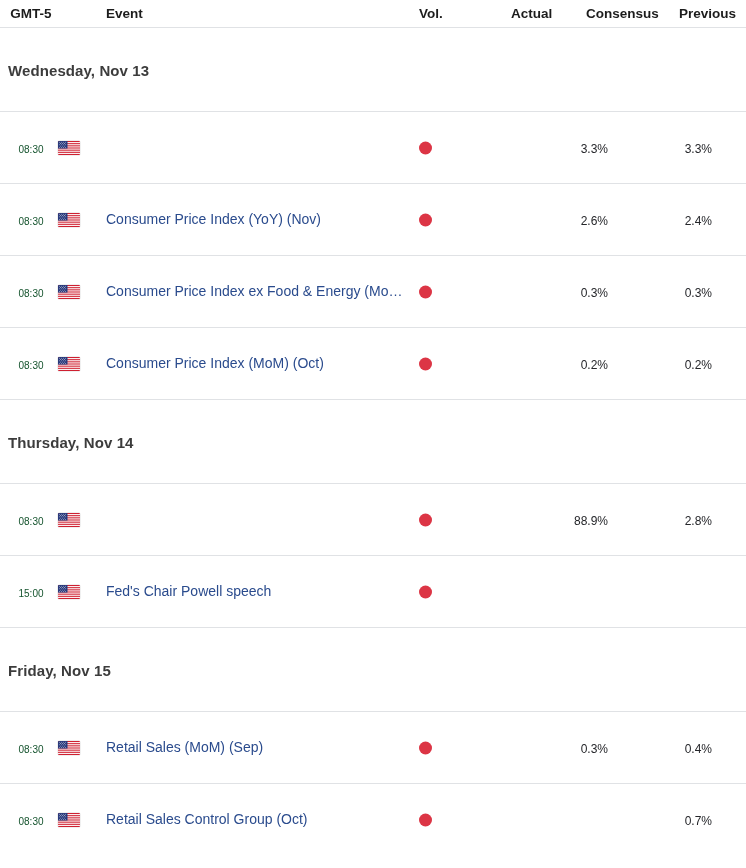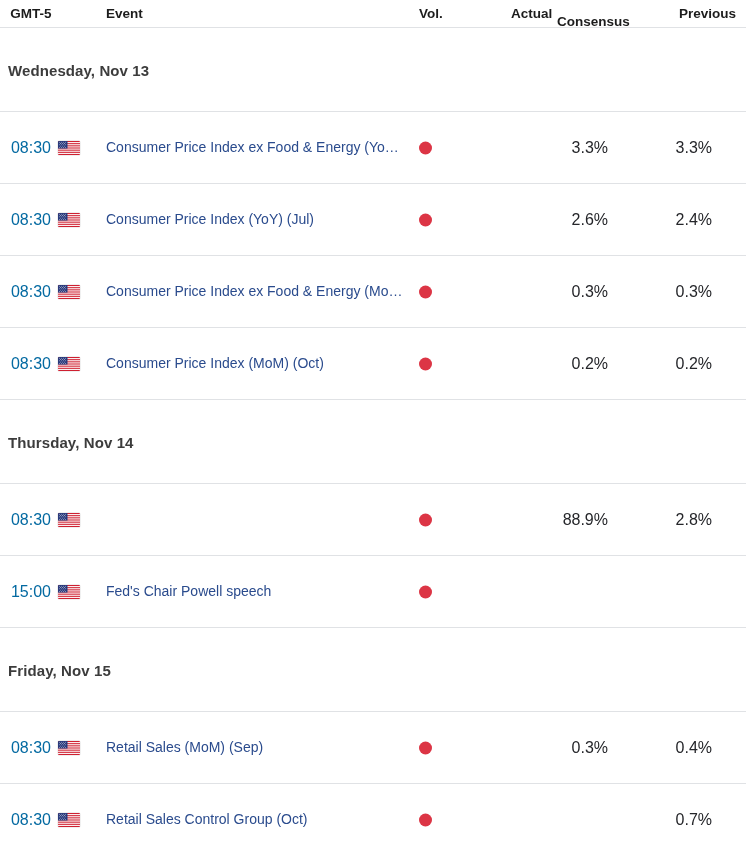--- a/index.html
+++ b/index.html
@@ -40,21 +40,21 @@
   .table-head .hcell {
     font-size: 13.5px;
     font-weight: bold;
     color: #1c1c1c;
     line-height: 27px;
     top: 0;
   }
   .table-head .col-actual,
   .table-head .col-cons,
   .table-head .col-prev { text-align: left; }
-  .table-head .col-cons { left: 557px; width: 100px; margin-top: 8px; }
+  .table-head .col-cons { left: 586px; width: 100px; }
   .table-head .col-prev { left: 679px; width: 90px; }
   .table-head .col-actual { left: 469px; width: 90px; margin-left: 42px; }
 
   
   .divider {
     height: 1px;
     width: 100%;
     background: #e0e2e5;
     flex: none;
   }
@@ -82,36 +82,36 @@
     position: relative;
     height: 71px;
     background: #ffffff;
   }
   .event-row .cell {
     top: 50%;
     transform: translateY(-50%);
   }
 
   .time-text {
-    font-size: 16px;
-    color: #0369a1;
+    font-size: 10px;
+    color: #14532d;
     line-height: 1;
   }
 
   .event-link {
     font-size: 14px;
     color: #2a4b8d;
     line-height: 1.25;
     text-decoration: none;
     cursor: pointer;
     display: block;
   }
 
   .value-text {
-    font-size: 16px;
+    font-size: 12px;
     color: #25262a;
     line-height: 1;
   }
 
   
   .flag-us {
     display: block;
     width: 22px;
     height: 14px;
     border-radius: 1px;
@@ -183,80 +183,77 @@
                 <circle cx="4.5" cy="5.1" r="0.42"></circle>
             <circle cx="6.5" cy="5.1" r="0.42"></circle>
             <circle cx="1.5" cy="6.4" r="0.42"></circle>
                 <circle cx="3.5" cy="6.4" r="0.42"></circle>
             <circle cx="5.5" cy="6.4" r="0.42"></circle>
                 <circle cx="7.5" cy="6.4" r="0.42"></circle>
           </g>
         </svg>
       </span>
     </div>
+    <div class="cell col-vol">
+      <span class="vol-dot"></span>
+    </div>
+    <div class="cell col-actual">
+      <span class="value-text"></span>
+    </div>
+    <div class="cell col-cons">
+      <span class="value-text">3.3%</span>
+    </div>
+    <div class="cell col-prev">
+      <span class="value-text">3.3%</span>
+    </div>
+  </div>
+<div class="divider"></div>
+  <div class="event-row">
+    <div class="cell col-time">
+      <span class="time-text">08:30</span>
+    </div>
+    <div class="cell col-flag">
+      <span class="flag-us">
+        <svg viewBox="0 0 22 14" width="22" height="14" xmlns="http://www.w3.org/2000/svg">
+          <rect width="22" height="14" fill="#ffffff"></rect>
+          <g fill="#cf2031">
+            <rect y="0" width="22" height="1.08"></rect>
+            <rect y="2.15" width="22" height="1.08"></rect>
+            <rect y="4.31" width="22" height="1.08"></rect>
+            <rect y="6.46" width="22" height="1.08"></rect>
+            <rect y="8.62" width="22" height="1.08"></rect>
+            <rect y="10.77" width="22" height="1.08"></rect>
+            <rect y="12.92" width="22" height="1.08"></rect>
+          </g>
+          <rect width="9.5" height="7.54" fill="#2a3b7d"></rect>
+          <g fill="#ffffff">
+            <circle cx="1.5" cy="1.2" r="0.42"></circle>
+                <circle cx="3.5" cy="1.2" r="0.42"></circle>
+            <circle cx="5.5" cy="1.2" r="0.42"></circle>
+                <circle cx="7.5" cy="1.2" r="0.42"></circle>
+            <circle cx="2.5" cy="2.5" r="0.42"></circle>
+                <circle cx="4.5" cy="2.5" r="0.42"></circle>
+            <circle cx="6.5" cy="2.5" r="0.42"></circle>
+            <circle cx="1.5" cy="3.8" r="0.42"></circle>
+                <circle cx="3.5" cy="3.8" r="0.42"></circle>
+            <circle cx="5.5" cy="3.8" r="0.42"></circle>
+                <circle cx="7.5" cy="3.8" r="0.42"></circle>
+            <circle cx="2.5" cy="5.1" r="0.42"></circle>
+                <circle cx="4.5" cy="5.1" r="0.42"></circle>
+            <circle cx="6.5" cy="5.1" r="0.42"></circle>
+            <circle cx="1.5" cy="6.4" r="0.42"></circle>
+                <circle cx="3.5" cy="6.4" r="0.42"></circle>
+            <circle cx="5.5" cy="6.4" r="0.42"></circle>
+                <circle cx="7.5" cy="6.4" r="0.42"></circle>
+          </g>
+        </svg>
+      </span>
+    </div>
     <div class="cell col-event">
-      <span class="event-link">Consumer Price Index ex Food &amp; Energy (Yo…</span>
-    </div>
-    <div class="cell col-vol">
-      <span class="vol-dot"></span>
-    </div>
-    <div class="cell col-actual">
-      <span class="value-text"></span>
-    </div>
-    <div class="cell col-cons">
-      <span class="value-text">3.3%</span>
-    </div>
-    <div class="cell col-prev">
-      <span class="value-text">3.3%</span>
-    </div>
-  </div>
-<div class="divider"></div>
-  <div class="event-row">
-    <div class="cell col-time">
-      <span class="time-text">08:30</span>
-    </div>
-    <div class="cell col-flag">
-      <span class="flag-us">
-        <svg viewBox="0 0 22 14" width="22" height="14" xmlns="http://www.w3.org/2000/svg">
-          <rect width="22" height="14" fill="#ffffff"></rect>
-          <g fill="#cf2031">
-            <rect y="0" width="22" height="1.08"></rect>
-            <rect y="2.15" width="22" height="1.08"></rect>
-            <rect y="4.31" width="22" height="1.08"></rect>
-            <rect y="6.46" width="22" height="1.08"></rect>
-            <rect y="8.62" width="22" height="1.08"></rect>
-            <rect y="10.77" width="22" height="1.08"></rect>
-            <rect y="12.92" width="22" height="1.08"></rect>
-          </g>
-          <rect width="9.5" height="7.54" fill="#2a3b7d"></rect>
-          <g fill="#ffffff">
-            <circle cx="1.5" cy="1.2" r="0.42"></circle>
-                <circle cx="3.5" cy="1.2" r="0.42"></circle>
-            <circle cx="5.5" cy="1.2" r="0.42"></circle>
-                <circle cx="7.5" cy="1.2" r="0.42"></circle>
-            <circle cx="2.5" cy="2.5" r="0.42"></circle>
-                <circle cx="4.5" cy="2.5" r="0.42"></circle>
-            <circle cx="6.5" cy="2.5" r="0.42"></circle>
-            <circle cx="1.5" cy="3.8" r="0.42"></circle>
-                <circle cx="3.5" cy="3.8" r="0.42"></circle>
-            <circle cx="5.5" cy="3.8" r="0.42"></circle>
-                <circle cx="7.5" cy="3.8" r="0.42"></circle>
-            <circle cx="2.5" cy="5.1" r="0.42"></circle>
-                <circle cx="4.5" cy="5.1" r="0.42"></circle>
-            <circle cx="6.5" cy="5.1" r="0.42"></circle>
-            <circle cx="1.5" cy="6.4" r="0.42"></circle>
-                <circle cx="3.5" cy="6.4" r="0.42"></circle>
-            <circle cx="5.5" cy="6.4" r="0.42"></circle>
-                <circle cx="7.5" cy="6.4" r="0.42"></circle>
-          </g>
-        </svg>
-      </span>
-    </div>
-    <div class="cell col-event">
-      <span class="event-link">Consumer Price Index (YoY) (Jul)</span>
+      <span class="event-link">Consumer Price Index (YoY) (Nov)</span>
     </div>
     <div class="cell col-vol">
       <span class="vol-dot"></span>
     </div>
     <div class="cell col-actual">
       <span class="value-text"></span>
     </div>
     <div class="cell col-cons">
       <span class="value-text">2.6%</span>
     </div>

